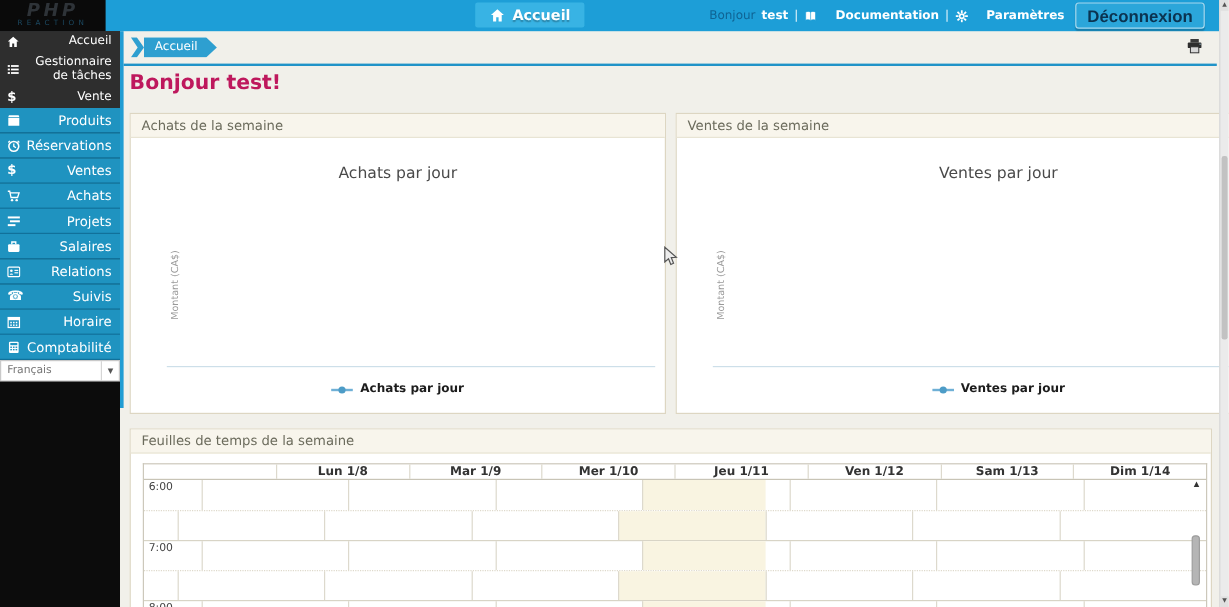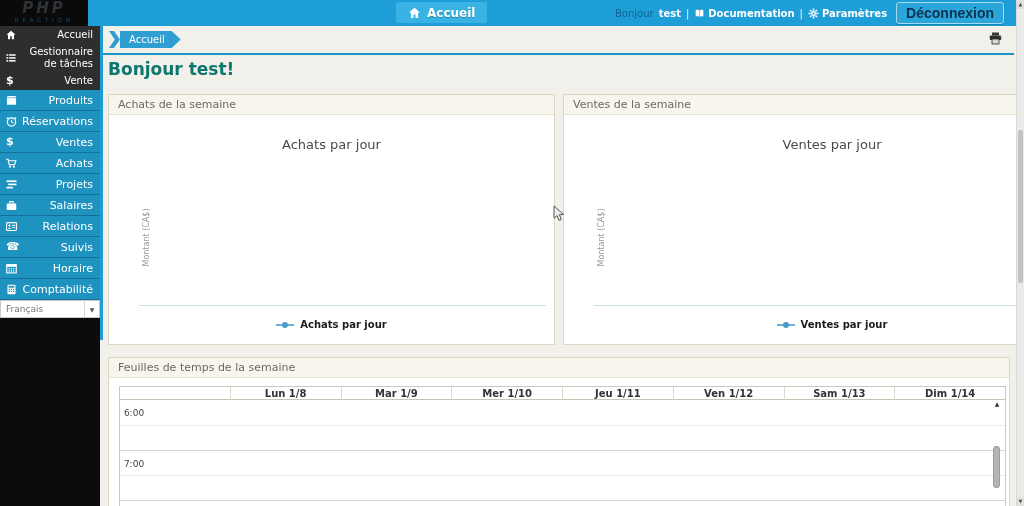--- a/index.html
+++ b/index.html
@@ -10,21 +10,21 @@
   
   .topbar { position:absolute; left:0; top:0; width:1016px; height:26px; background:#1d9ed7; }
   .logo { position:absolute; left:0; top:0; width:88px; height:26px; background:#0a0a0a; text-align:center; overflow:hidden; }
   .logo-php { display:block; font-size:15px; font-weight:bold; letter-spacing:3px; color:#2e3338; line-height:15px; margin-top:1px; font-style:italic; }
   .logo-sub { display:block; font-size:6px; letter-spacing:3.5px; color:#1c4a63; line-height:8px; }
   .home-btn { position:absolute; left:396px; top:2px; height:21px; background:#38b3e4; border-radius:2px; display:flex; align-items:center; padding:0 12px; gap:6px; cursor:pointer; }
   .home-btn .hlabel { color:#fff; font-weight:bold; font-size:12px; text-shadow:0 1px 1px rgba(0,0,0,.25); }
   .topbar-right { position:absolute; right:12px; top:0; height:26px; display:flex; align-items:center; gap:5px; font-size:10px; color:#fff; }
   .greet { color:#0f6494; }
   .uname { font-weight:bold; color:#fff; }
-  .tb-link { display:flex; align-items:center; gap:3px; font-weight:bold; color:#fff; cursor:pointer; }
+  .tb-link { display:flex; align-items:center; gap:15px; font-weight:bold; color:#fff; cursor:pointer; }
   .sep { color:#e8f6fc; }
   .logout-btn { margin-left:4px; background:#2ba6da; border:1px solid #a5daf1; border-radius:3px; color:#0b3350; font-weight:bold; font-size:14px; padding:2px 9px; cursor:pointer; box-shadow:0 1px 1px rgba(0,0,0,.2); }
 
   
   .sidebar { position:absolute; left:0; top:26px; width:100px; height:480px; background:#0c0c0c; display:flex; flex-direction:column; }
   .side-accent { position:absolute; left:100px; top:26px; width:3px; height:314px; background:#209cd3; z-index:3; }
   .side-top { background:#2e2e2e; }
   .srow { display:flex; align-items:center; padding:2px 7px 2px 6px; color:#fff; font-size:10px; min-height:18px; cursor:pointer; }
   .srow .slabel { flex:1; text-align:right; line-height:12px; }
   .mod { display:flex; align-items:center; background:#1f93c0; border-bottom:1px solid #11719a; height:21px; padding:0 7px 0 6px; color:#fff; font-size:11px; cursor:pointer; }
@@ -37,40 +37,40 @@
   .side-fill { flex:1; background:#0c0c0c; }
 
   
   .crumb-row { position:absolute; left:103px; top:26px; width:911px; height:29px; border-bottom:2px solid #2093c8; }
   .crumb-wrap { position:absolute; left:6px; top:5px; display:flex; align-items:center; }
   .crumb-lead { width:11px; height:17px; background:#2e9fd0; clip-path:polygon(0 0,45% 0,100% 50%,45% 100%,0 100%,52% 50%); }
   .crumb-tag { height:17px; background:#2e9fd0; color:#fff; font-size:10px; line-height:17px; padding:0 16px 0 9px; clip-path:polygon(0 0,calc(100% - 9px) 0,100% 50%,calc(100% - 9px) 100%,0 100%); cursor:pointer; }
   .print-ico { position:absolute; right:12px; top:6px; cursor:pointer; }
 
   
-  .page-title { position:absolute; left:108px; top:59px; font-size:17px; font-weight:bold; color:#0f766e; }
+  .page-title { position:absolute; left:108px; top:59px; font-size:17px; font-weight:bold; color:#be185d; }
 
   
   .panel { position:absolute; background:#fff; border:1px solid #ddd6c2; }
   .panel-hd { height:20px; background:#f8f5ec; border-bottom:1px solid #e8e4d4; font-size:11px; color:#6b6b5c; padding:3px 9px; }
   .p-purchases { left:108px; top:94px; width:447px; height:251px; }
   .p-sales { left:563px; top:94px; width:538px; height:251px; }
   .chart { position:relative; height:229px; }
   .chart-title { text-align:center; padding-top:22px; font-size:13px; color:#4a4a4a; }
   .ylab { position:absolute; left:8px; top:118px; font-size:8px; color:#999; transform:rotate(-90deg); transform-origin:center; white-space:nowrap; }
   .axis { position:absolute; left:30px; right:8px; bottom:38px; border-top:1px solid #cddfe9; }
   .legend { position:absolute; left:0; right:0; bottom:14px; display:flex; justify-content:center; align-items:center; gap:6px; }
   .lmark { position:relative; width:18px; height:2px; background:#6fb0d6; }
   .lmark::after { content:""; position:absolute; left:6px; top:-2px; width:6px; height:6px; border-radius:50%; background:#4d9cc7; }
   .ltext { font-size:10px; font-weight:bold; color:#1c1c1c; }
 
   
   .p-time { left:108px; top:357px; width:902px; height:172px; }
   .cal { position:absolute; left:10px; top:28px; width:887px; border:1px solid #ccc8bb; border-bottom:none; background:#fff; }
-  .cal-row { display:flex; height:25px; border-top:1px dotted #ded9cb;align-items:center; }
+  .cal-row { display:flex; height:25px; border-top:1px dotted #ded9cb; }
   .cal-row.hour { border-top:1px solid #d8d4c6;gap:20px; }
   .cal-row.head { height:13px; border-top:none; border-bottom:1px solid #c8c4b6; }
   .cal-row.first { border-top:none; }
   .cal-t { width:28px; flex:none; font-size:9px; color:#444; text-align:center; padding-top:1px; }
   .cal-c { flex:1; border-left:1px solid #ddd9cd; }
   .cal-row > .cal-c:nth-child(5) { background:#f9f4e1; }
   .cal-h { flex:1; border-left:1px solid #ddd9cd; font-weight:bold; font-size:10px; color:#333; text-align:center; line-height:13px; }
   .cal-h.gutter { border-left:none; }
   .cal-scroll { position:absolute; left:883px; top:42px; width:10px; height:132px; }
   .cal-scroll .sarr { font-size:6px; color:#333; text-align:center; display:block; }

